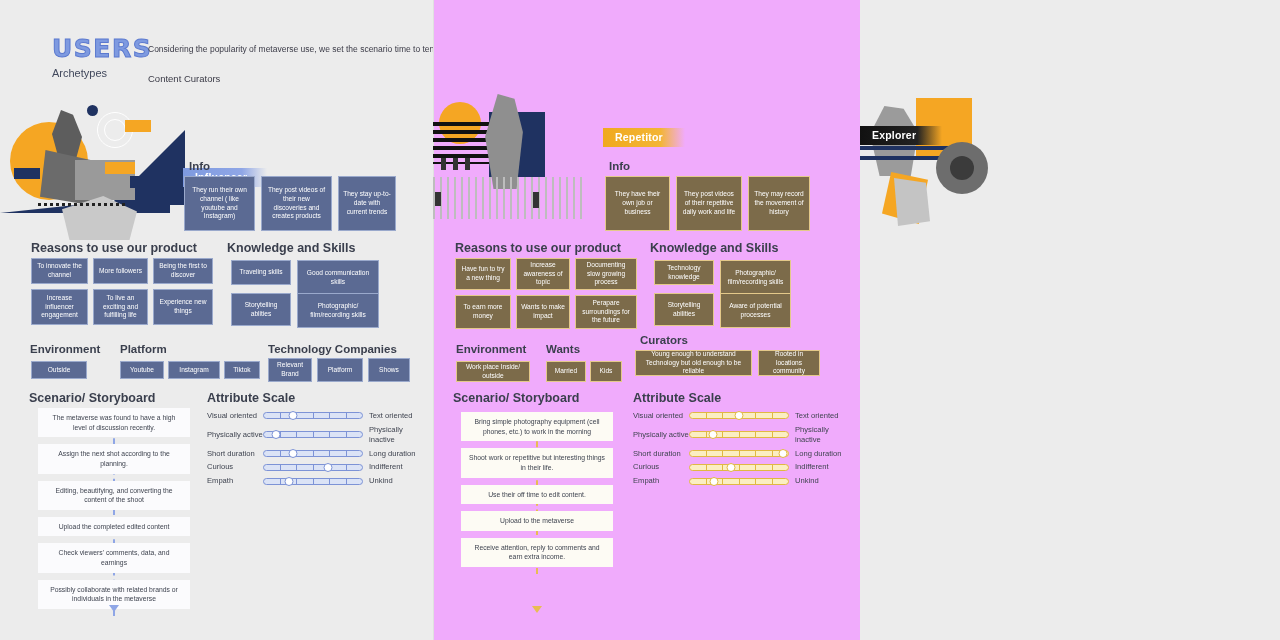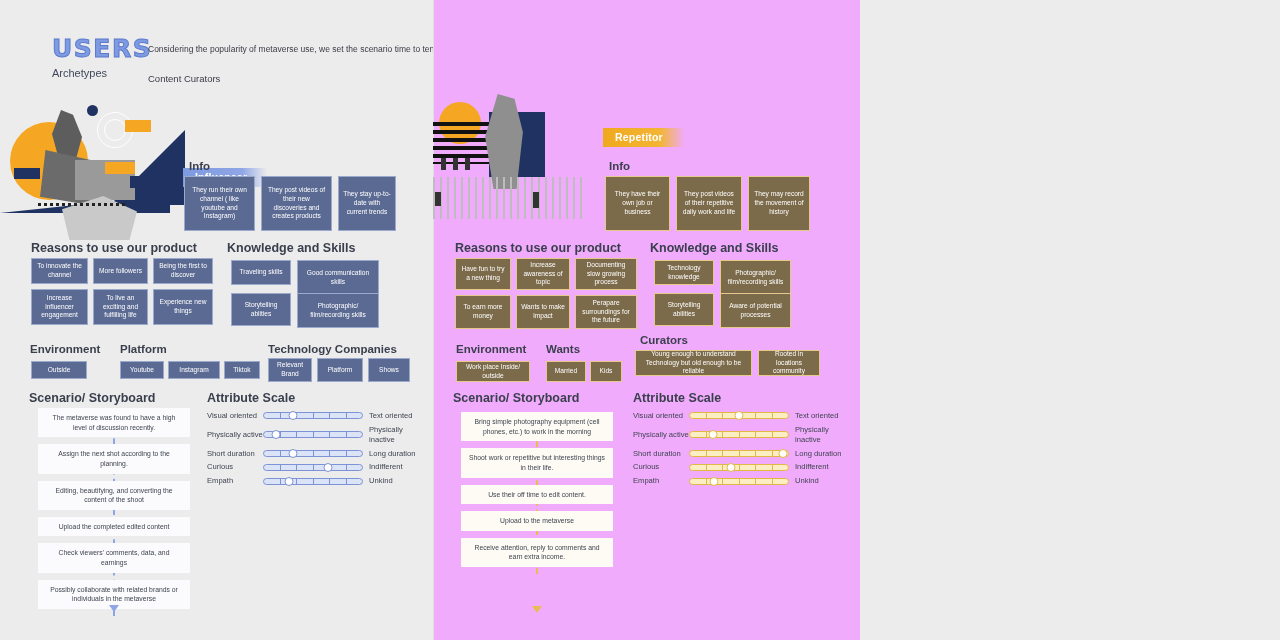--- a/index.html
+++ b/index.html
@@ -420,14 +420,30 @@
               <span></span>
               <span></span>
             </div>
           <div class="knob amber" style="left:25%;"></div>
         </div>
         <div class="attr-r">Unkind</div>
       </div>
     </div>
   </div>
 
+  <div class="col col-3">
+
+    <div class="collage c3">
+      <div class="amber-rect" style="left:56px;top:0px;width:56px;height:62px;"></div>
+      <div class="figure" style="left:10px;top:8px;width:48px;height:70px;background:#9b9b9b;clip-path:polygon(30% 0,70% 4%,100% 38%,85% 100%,20% 100%,0 40%);"></div>
+      <div class="navy-rect" style="left:0px;top:48px;width:96px;height:4px;"></div>
+      <div class="navy-rect" style="left:0px;top:58px;width:96px;height:4px;"></div>
+      <div class="figure" style="left:76px;top:44px;width:52px;height:52px;background:#6d6d6d;border-radius:50%;"></div>
+      <div class="figure" style="left:90px;top:58px;width:24px;height:24px;background:#3b3b3b;border-radius:50%;"></div>
+      <div class="amber-rect" style="left:22px;top:74px;width:46px;height:52px;clip-path:polygon(20% 0,100% 15%,80% 100%,0 80%);"></div>
+      <div class="figure" style="left:30px;top:80px;width:40px;height:48px;background:#c4c4c4;clip-path:polygon(10% 0,90% 10%,100% 90%,20% 100%);"></div>
+    </div>
+
+    <div class="tag tag-dark" style="left:1004px;top:126px;width:82px;left:auto;right:auto;margin-left:0;" style2="">Explorer</div>
+
+  </div>
 
 </div>
 
 </body></html>

